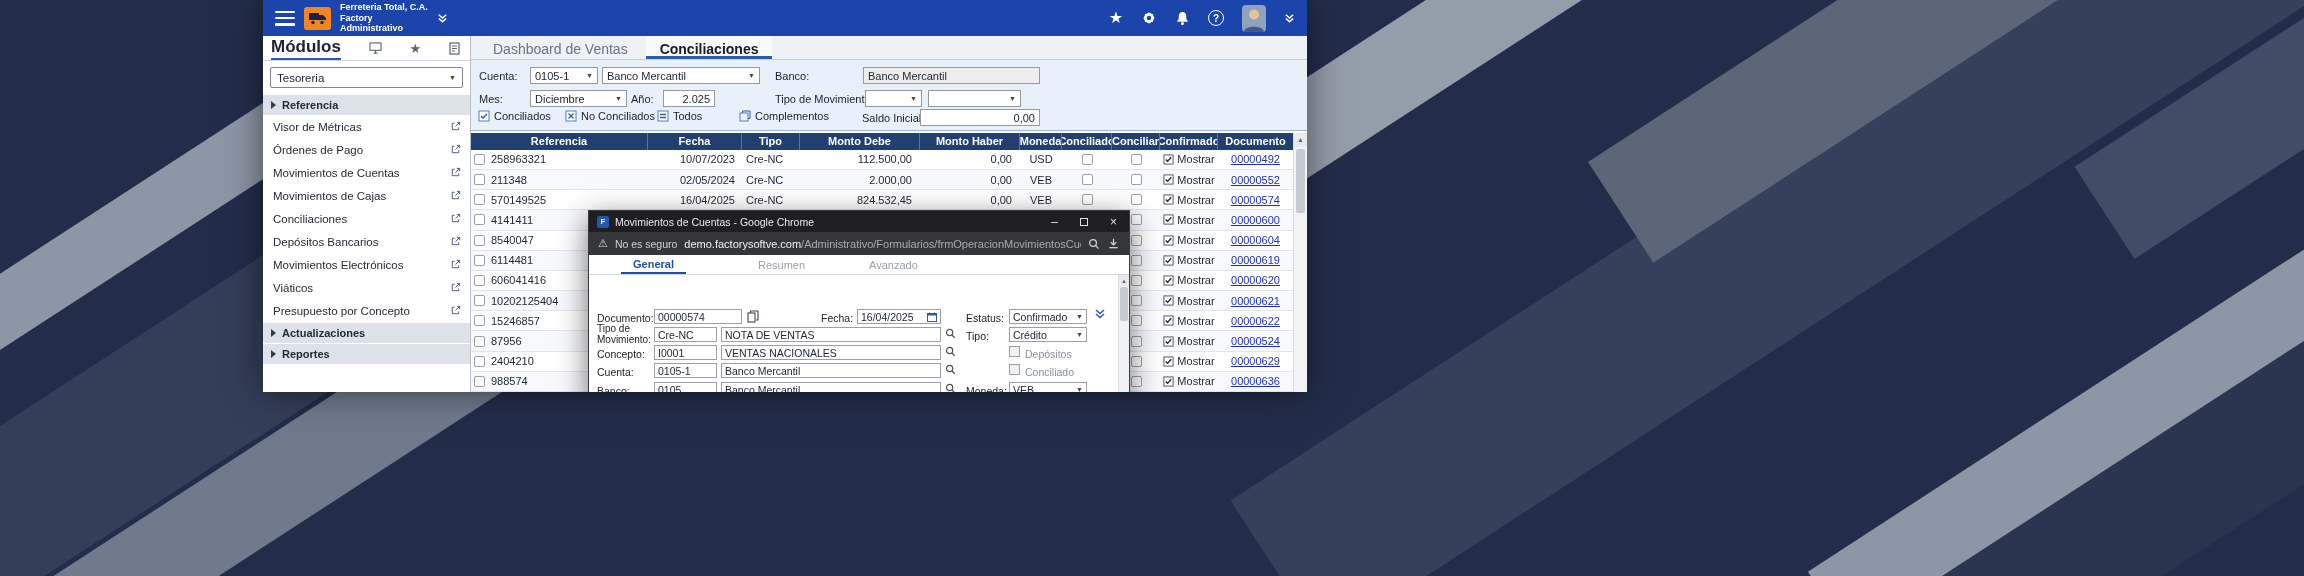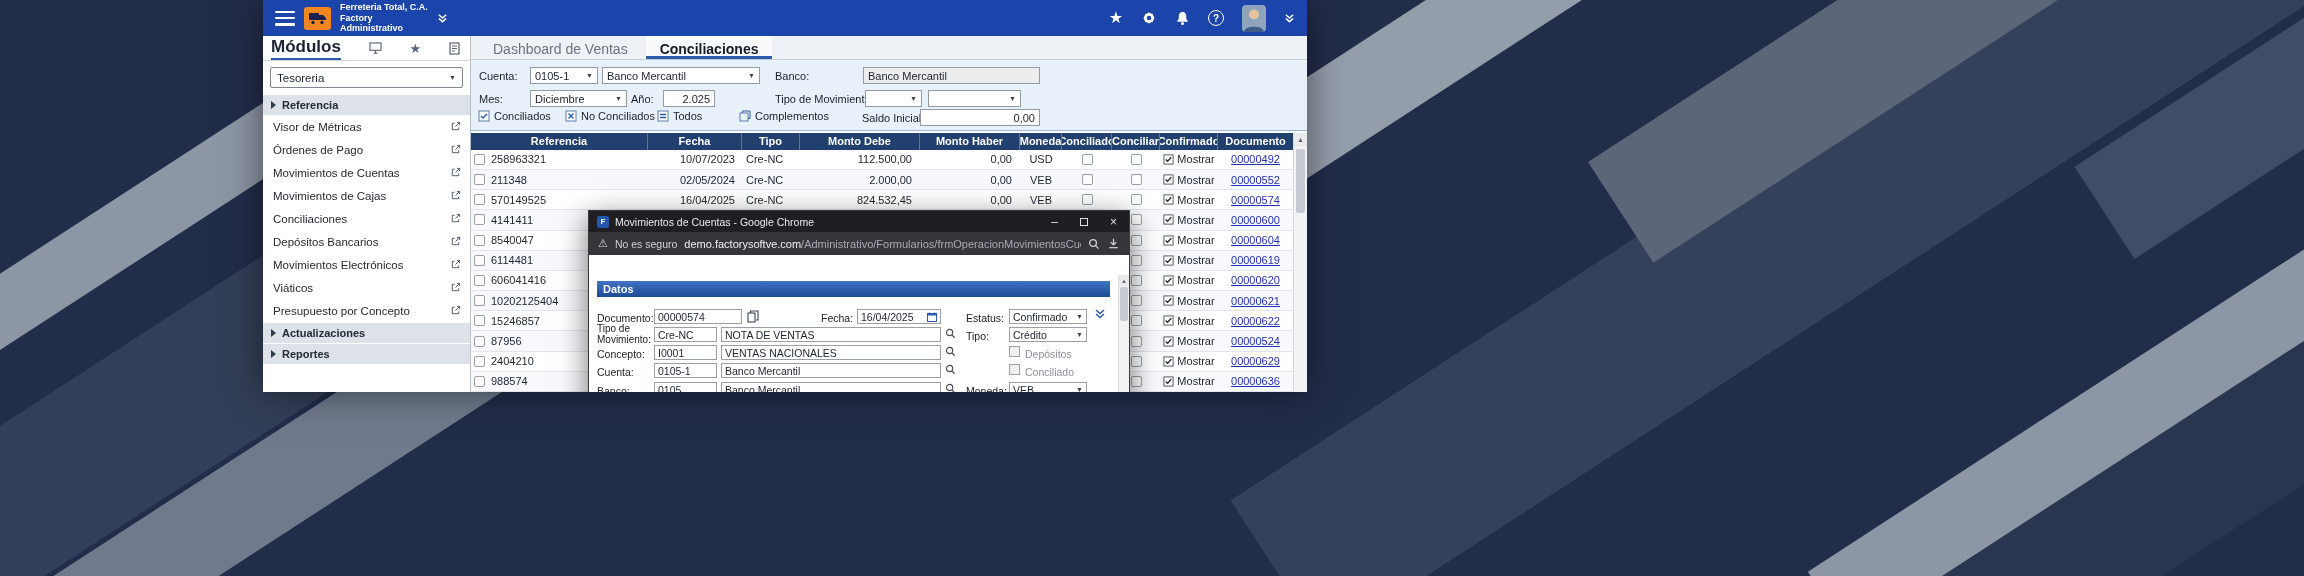--- a/index.html
+++ b/index.html
@@ -748,21 +748,25 @@
       <svg width="12" height="12" viewBox="0 0 12 12" fill="none" stroke="#cfd2d8" stroke-width="1.3">
           <circle cx="5" cy="5" r="3.4"></circle>
           <path d="M7.6 7.6l3 3"></path>
         </svg>
       <svg width="13" height="13" viewBox="0 0 14 14" fill="none" stroke="#d8dadf" stroke-width="1.3">
           <path d="M7 2v6M4 5.5L7 8.5l3-3"></path>
           <path d="M2.5 11.5h9"></path>
         </svg>
     </div>
     <div class="pc">
-      <div class="datos">Datos</div>
+      <div class="ptabs">
+        <span class="ptab active">General</span>
+        <span class="ptab t2">Resumen</span>
+        <span class="ptab t3">Avanzado</span>
+      </div>
 
       <span class="plabel" style="left:8px;top:57px">Documento:</span>
       <span class="pinput" style="left:65px;top:54px;width:88px">00000574</span>
       <span class="picon" style="left:158px;top:55px">
         <svg width="12" height="13" viewBox="0 0 12 13" fill="none" stroke="#3c4654" stroke-width="1.1">
             <rect x="1" y="3" width="7" height="9"></rect>
             <path d="M3.5 3V1h7.5v9H9"></path>
           </svg>
       </span>
       <span class="plabel" style="left:232px;top:57px">Fecha:</span>

